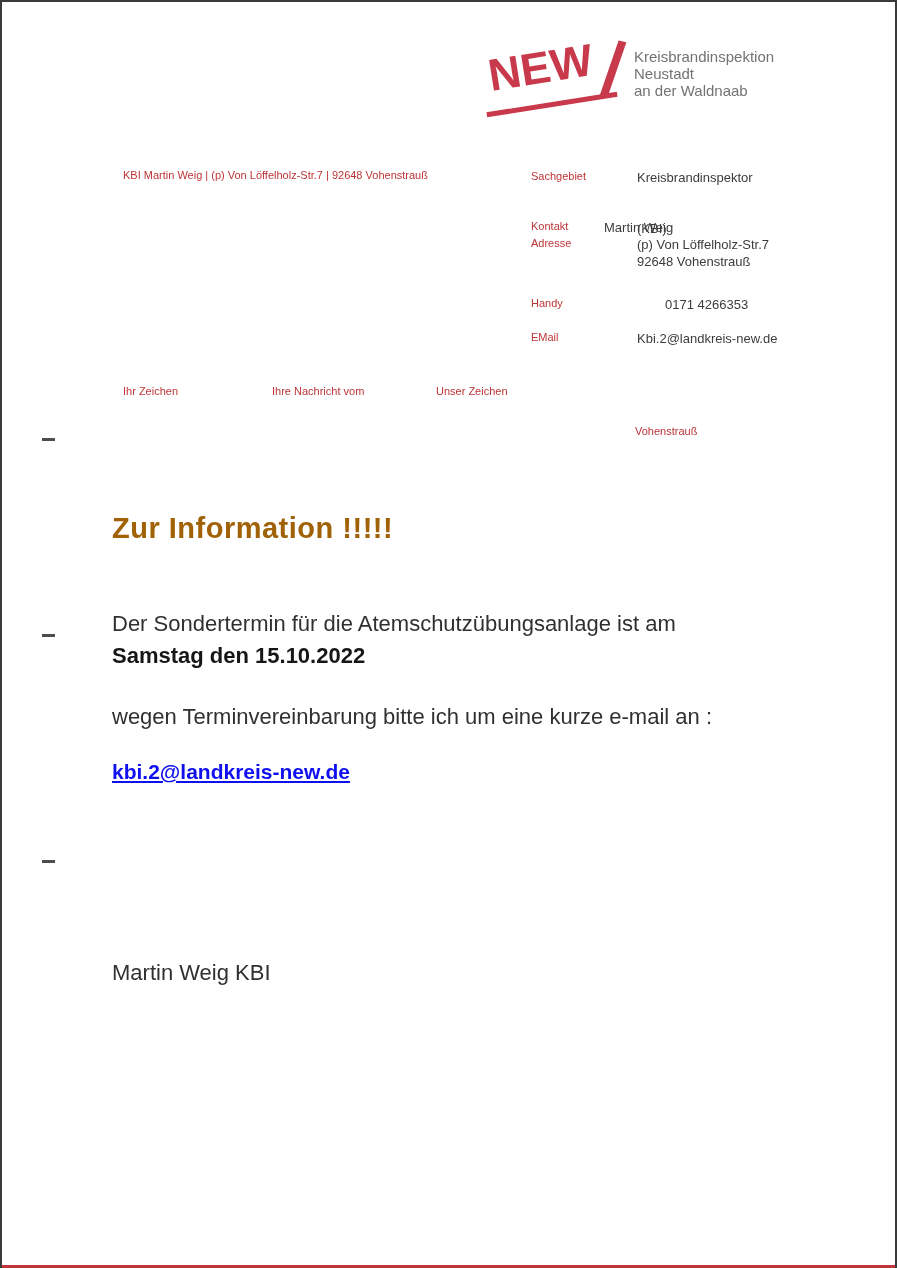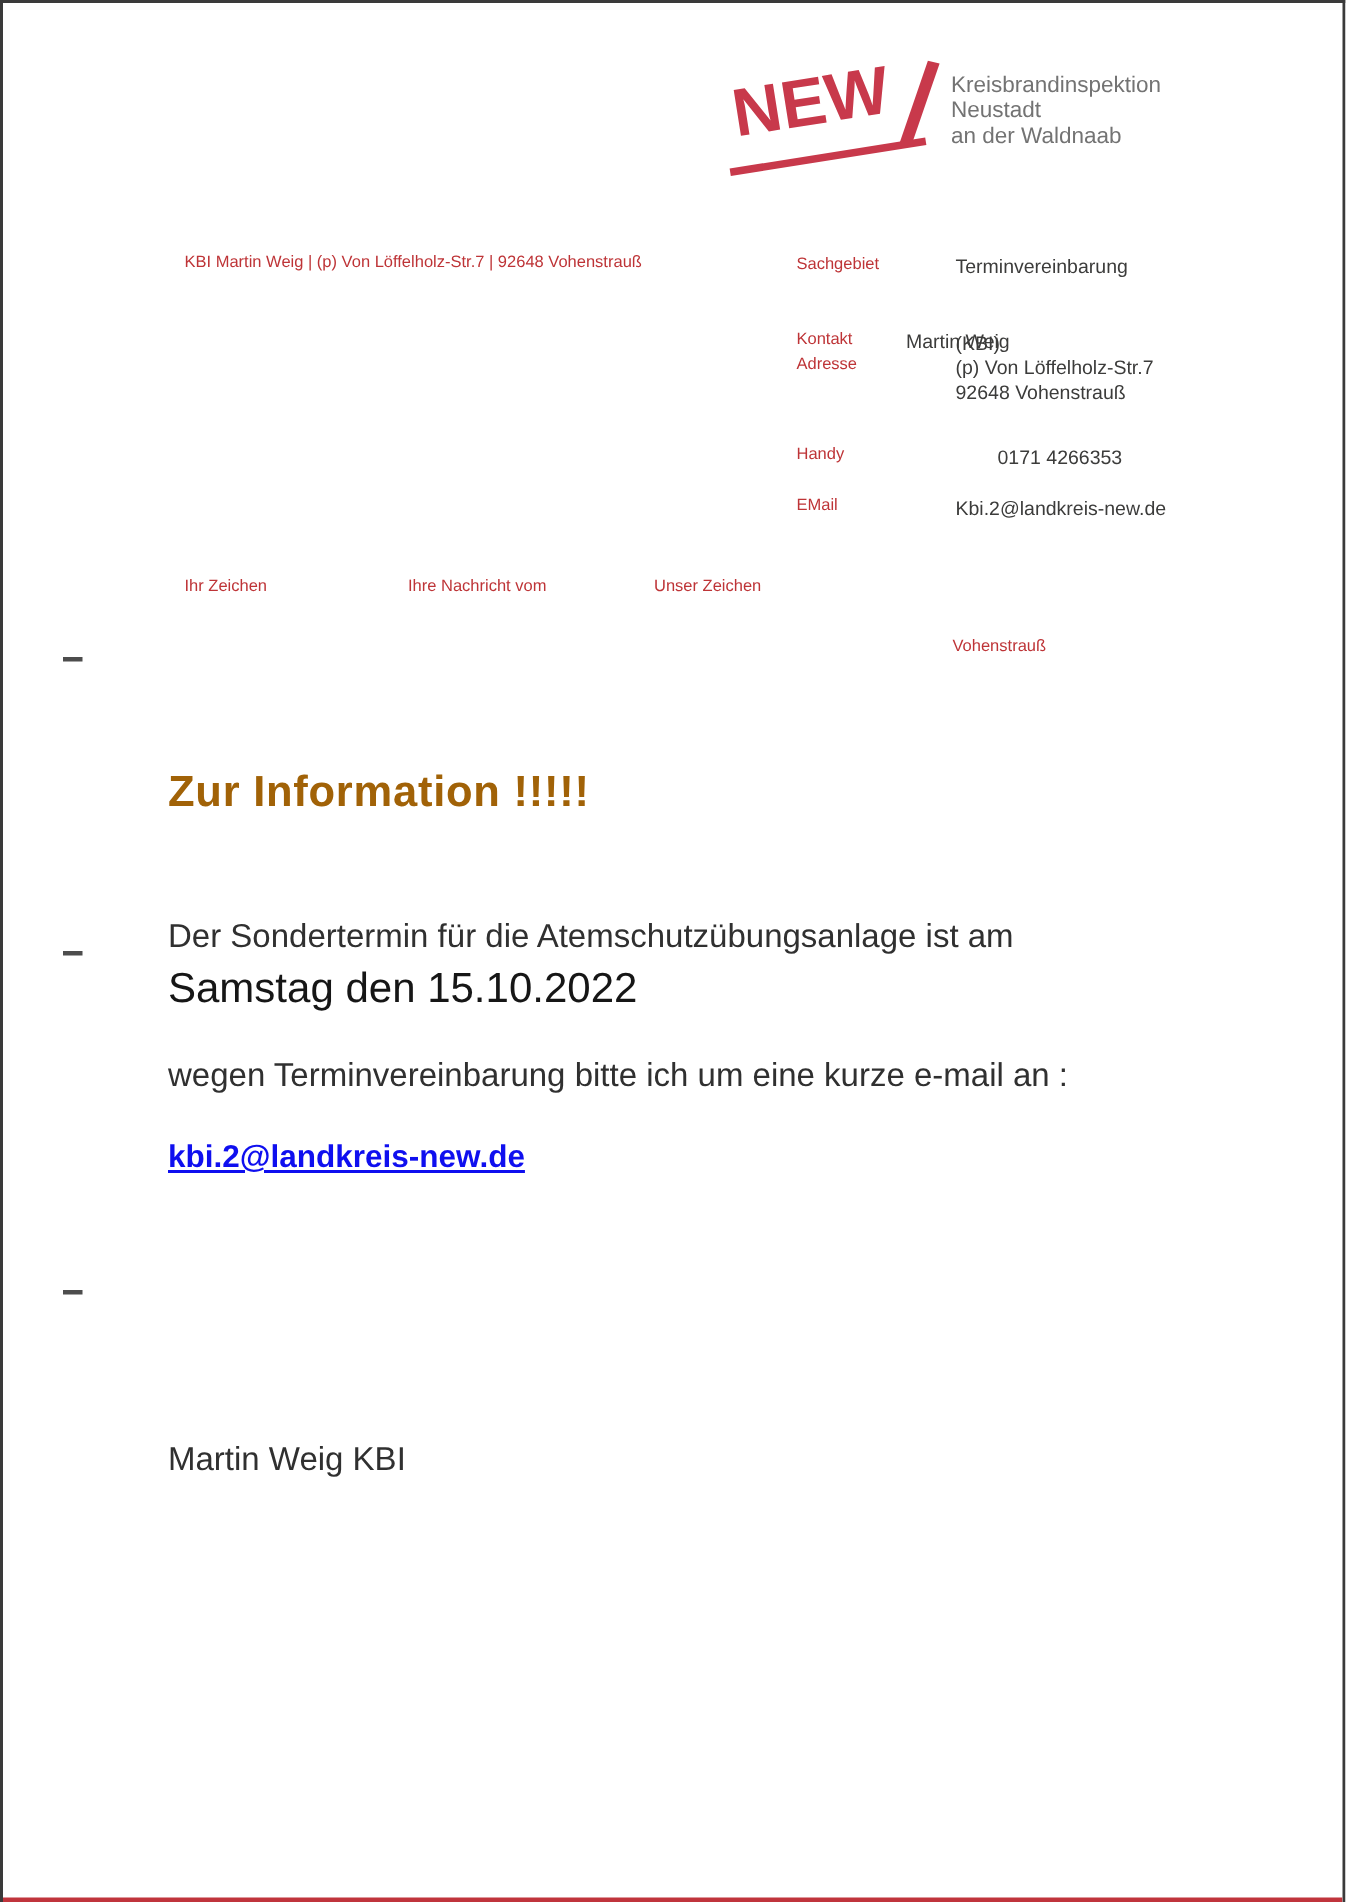--- a/index.html
+++ b/index.html
@@ -40,21 +40,21 @@
 
   .red-sm  { font-size: 11px; color: #be3437; }
   .dark-sm { font-size: 13px; color: #3c3c3b; }
 
   .fold-mark { position: absolute; left: 40px; width: 13px; height: 3px; background: #4d4d4d; }
 
   .h1 {
     font-size: 29px; font-weight: 800; color: #a16207; letter-spacing: 0.5px;
   }
   .body-txt  { font-size: 22px; color: #303030; }
-  .body-bold { font-size: 28px; font-weight: 400; color: #161616; }
+  .body-bold { font-size: 22px; font-weight: 700; color: #161616; }
   .email-link {
     font-size: 21px; font-weight: 700; color: #0f0fef;
     text-decoration: underline; cursor: pointer;
   }
 
   .bottom-red-line {
     position: absolute; left: 0; bottom: 0; width: 100%; height: 3px;
     background: #c0343c;
   }
 </style>
@@ -75,21 +75,21 @@
   </div>
 
   <div class="abs red-sm" style="left:121px; top:167px;">KBI Martin Weig | (p) Von Löffelholz-Str.7 | 92648 Vohenstrauß</div>
 
   <div class="abs red-sm" style="left:529px; top:168px;">Sachgebiet</div>
   <div class="abs red-sm" style="left:529px; top:218px;">Kontakt</div>
   <div class="abs red-sm" style="left:529px; top:235px;">Adresse</div>
   <div class="abs red-sm" style="left:529px; top:295px;">Handy</div>
   <div class="abs red-sm" style="left:529px; top:329px;">EMail</div>
 
-  <div class="abs dark-sm" style="left:635px; top:168px;">Terminvereinbarung</div>
+  <div class="abs dark-sm" style="left:635px; top:168px;">Kreisbrandinspektor</div>
   <div class="abs dark-sm" style="left:635px; top:185px;margin-top:34px;">(KBI)</div>
   <div class="abs dark-sm" style="left:602px; top:218px;">Martin Weig</div>
   <div class="abs dark-sm" style="left:635px; top:235px;">(p) Von Löffelholz-Str.7</div>
   <div class="abs dark-sm" style="left:635px; top:252px;">92648 Vohenstrauß</div>
   <div class="abs dark-sm" style="left:663px; top:295px;">0171 4266353</div>
   <div class="abs dark-sm" style="left:635px; top:329px;">Kbi.2@landkreis-new.de</div>
 
   <div class="abs red-sm" style="left:121px; top:383px;">Ihr Zeichen</div>
   <div class="abs red-sm" style="left:270px; top:383px;">Ihre Nachricht vom</div>
   <div class="abs red-sm" style="left:434px; top:383px;">Unser Zeichen</div>

